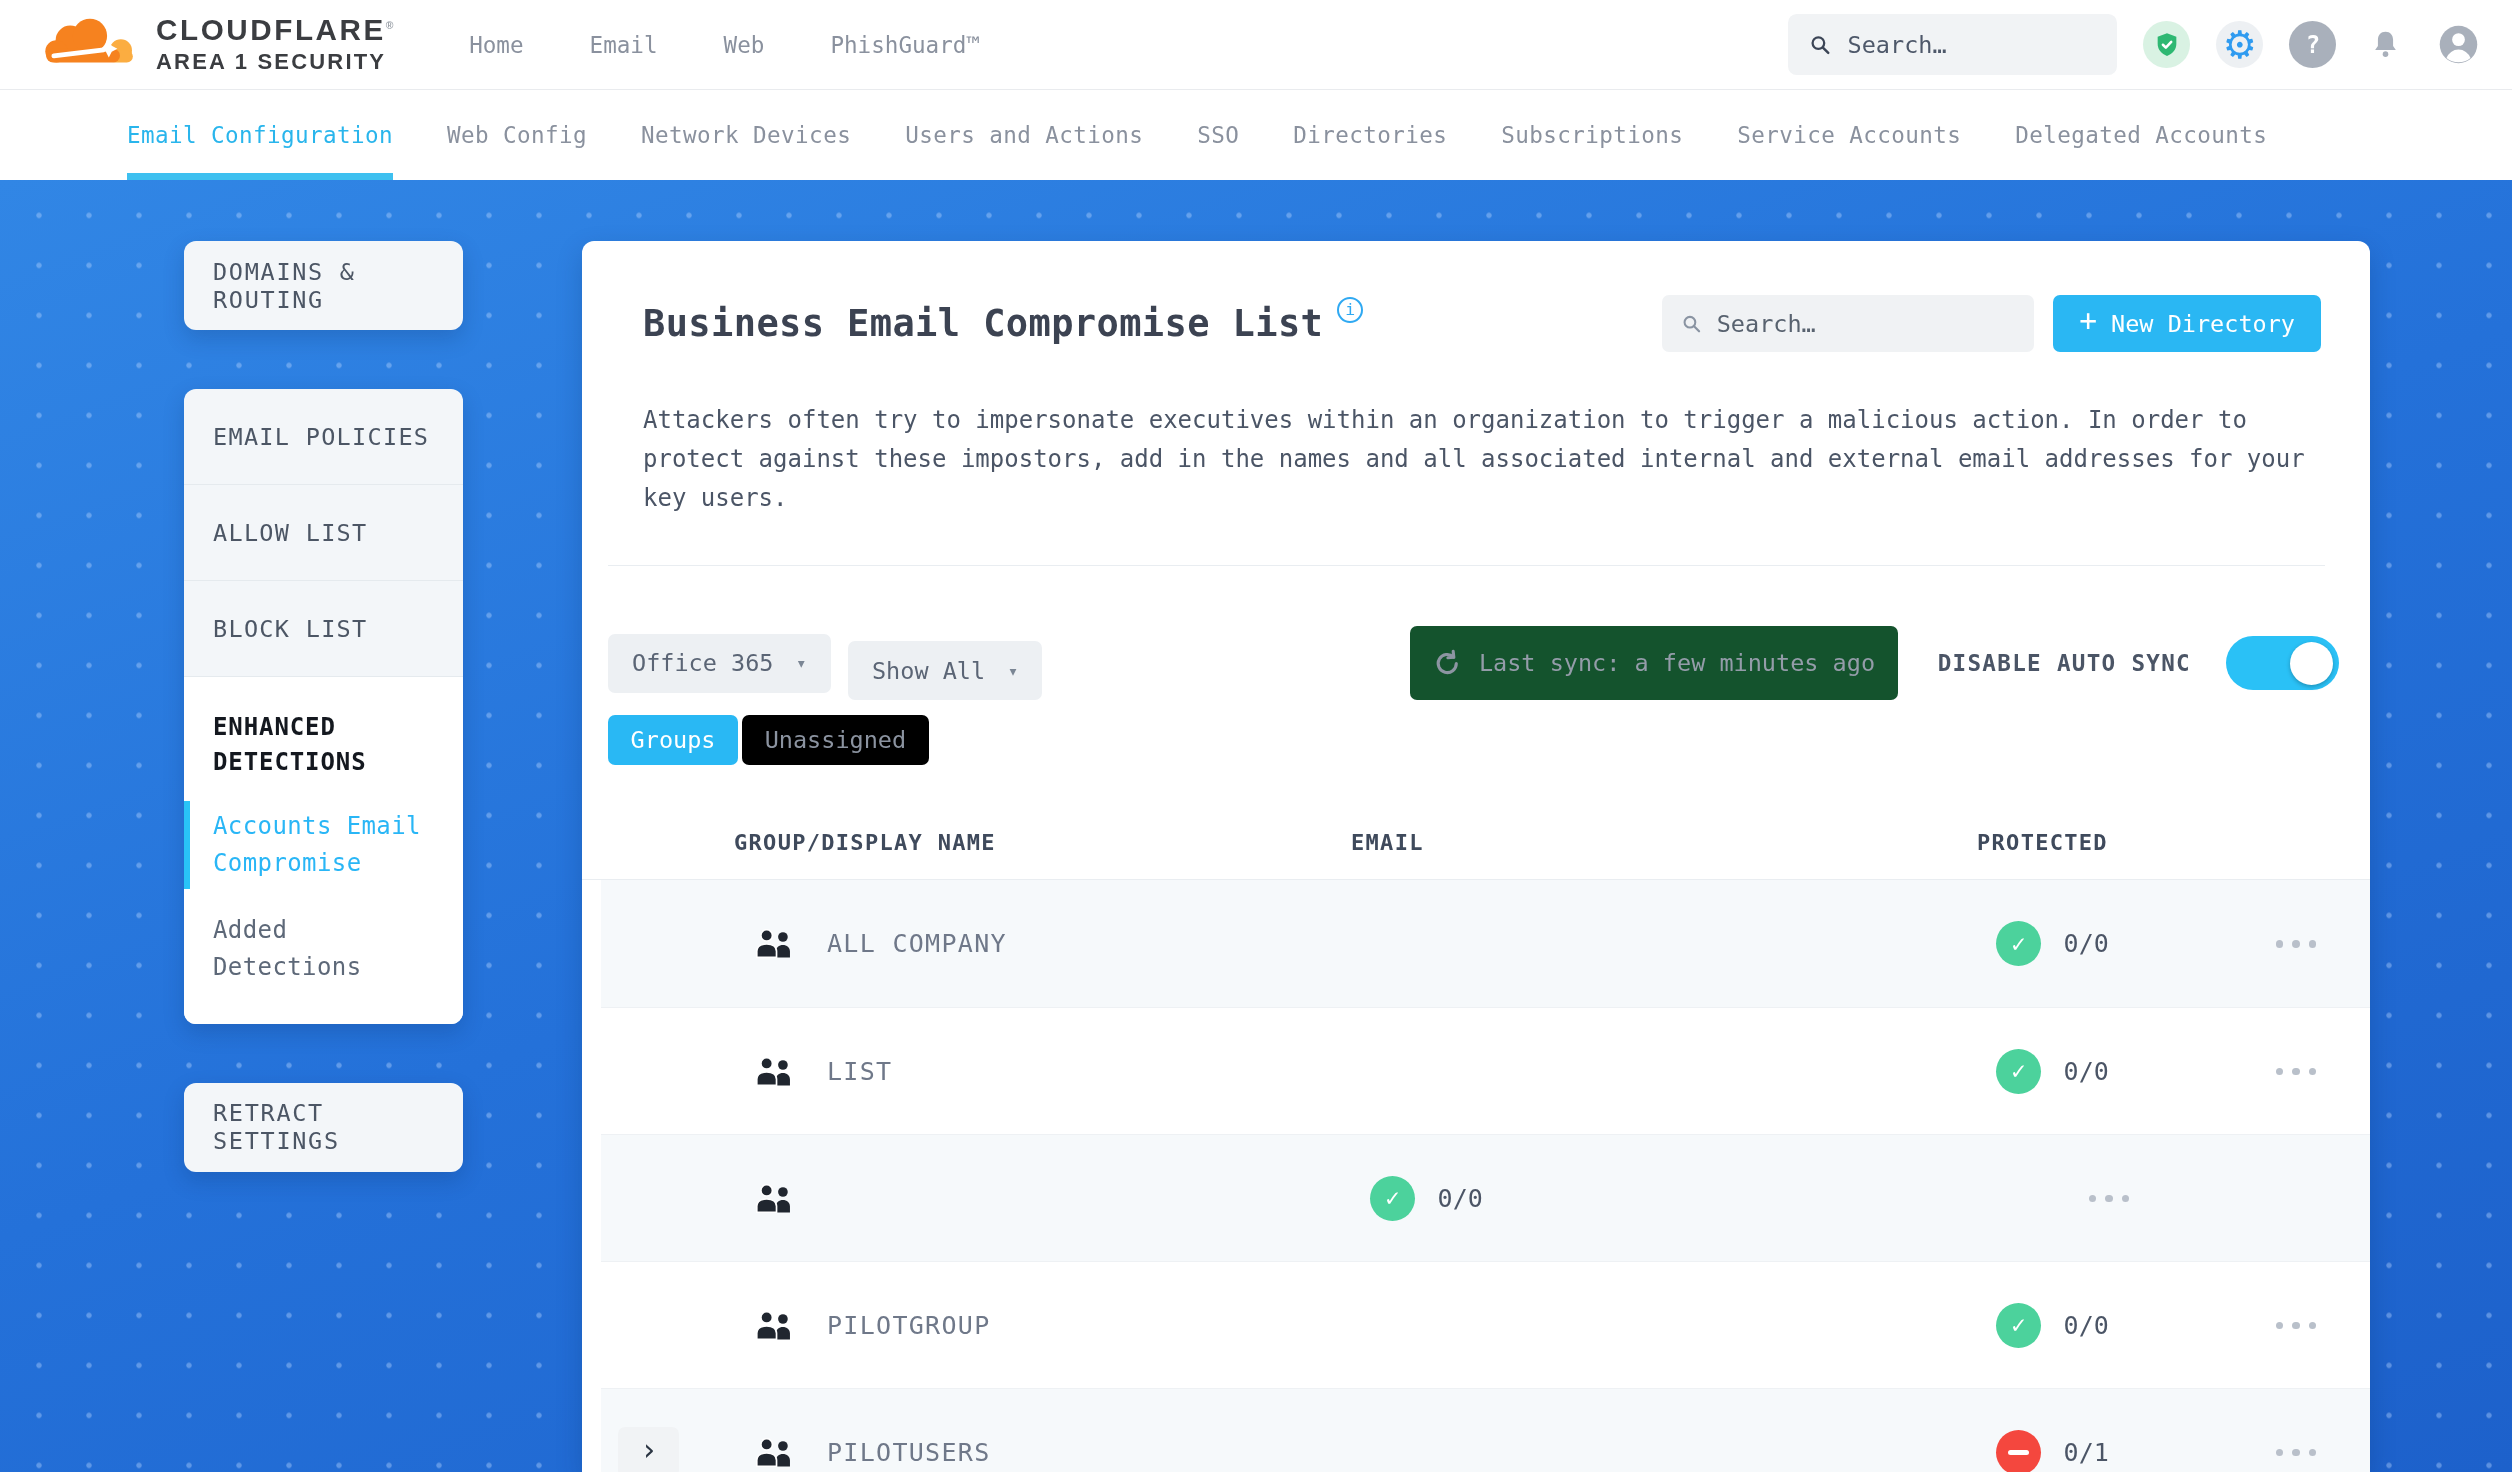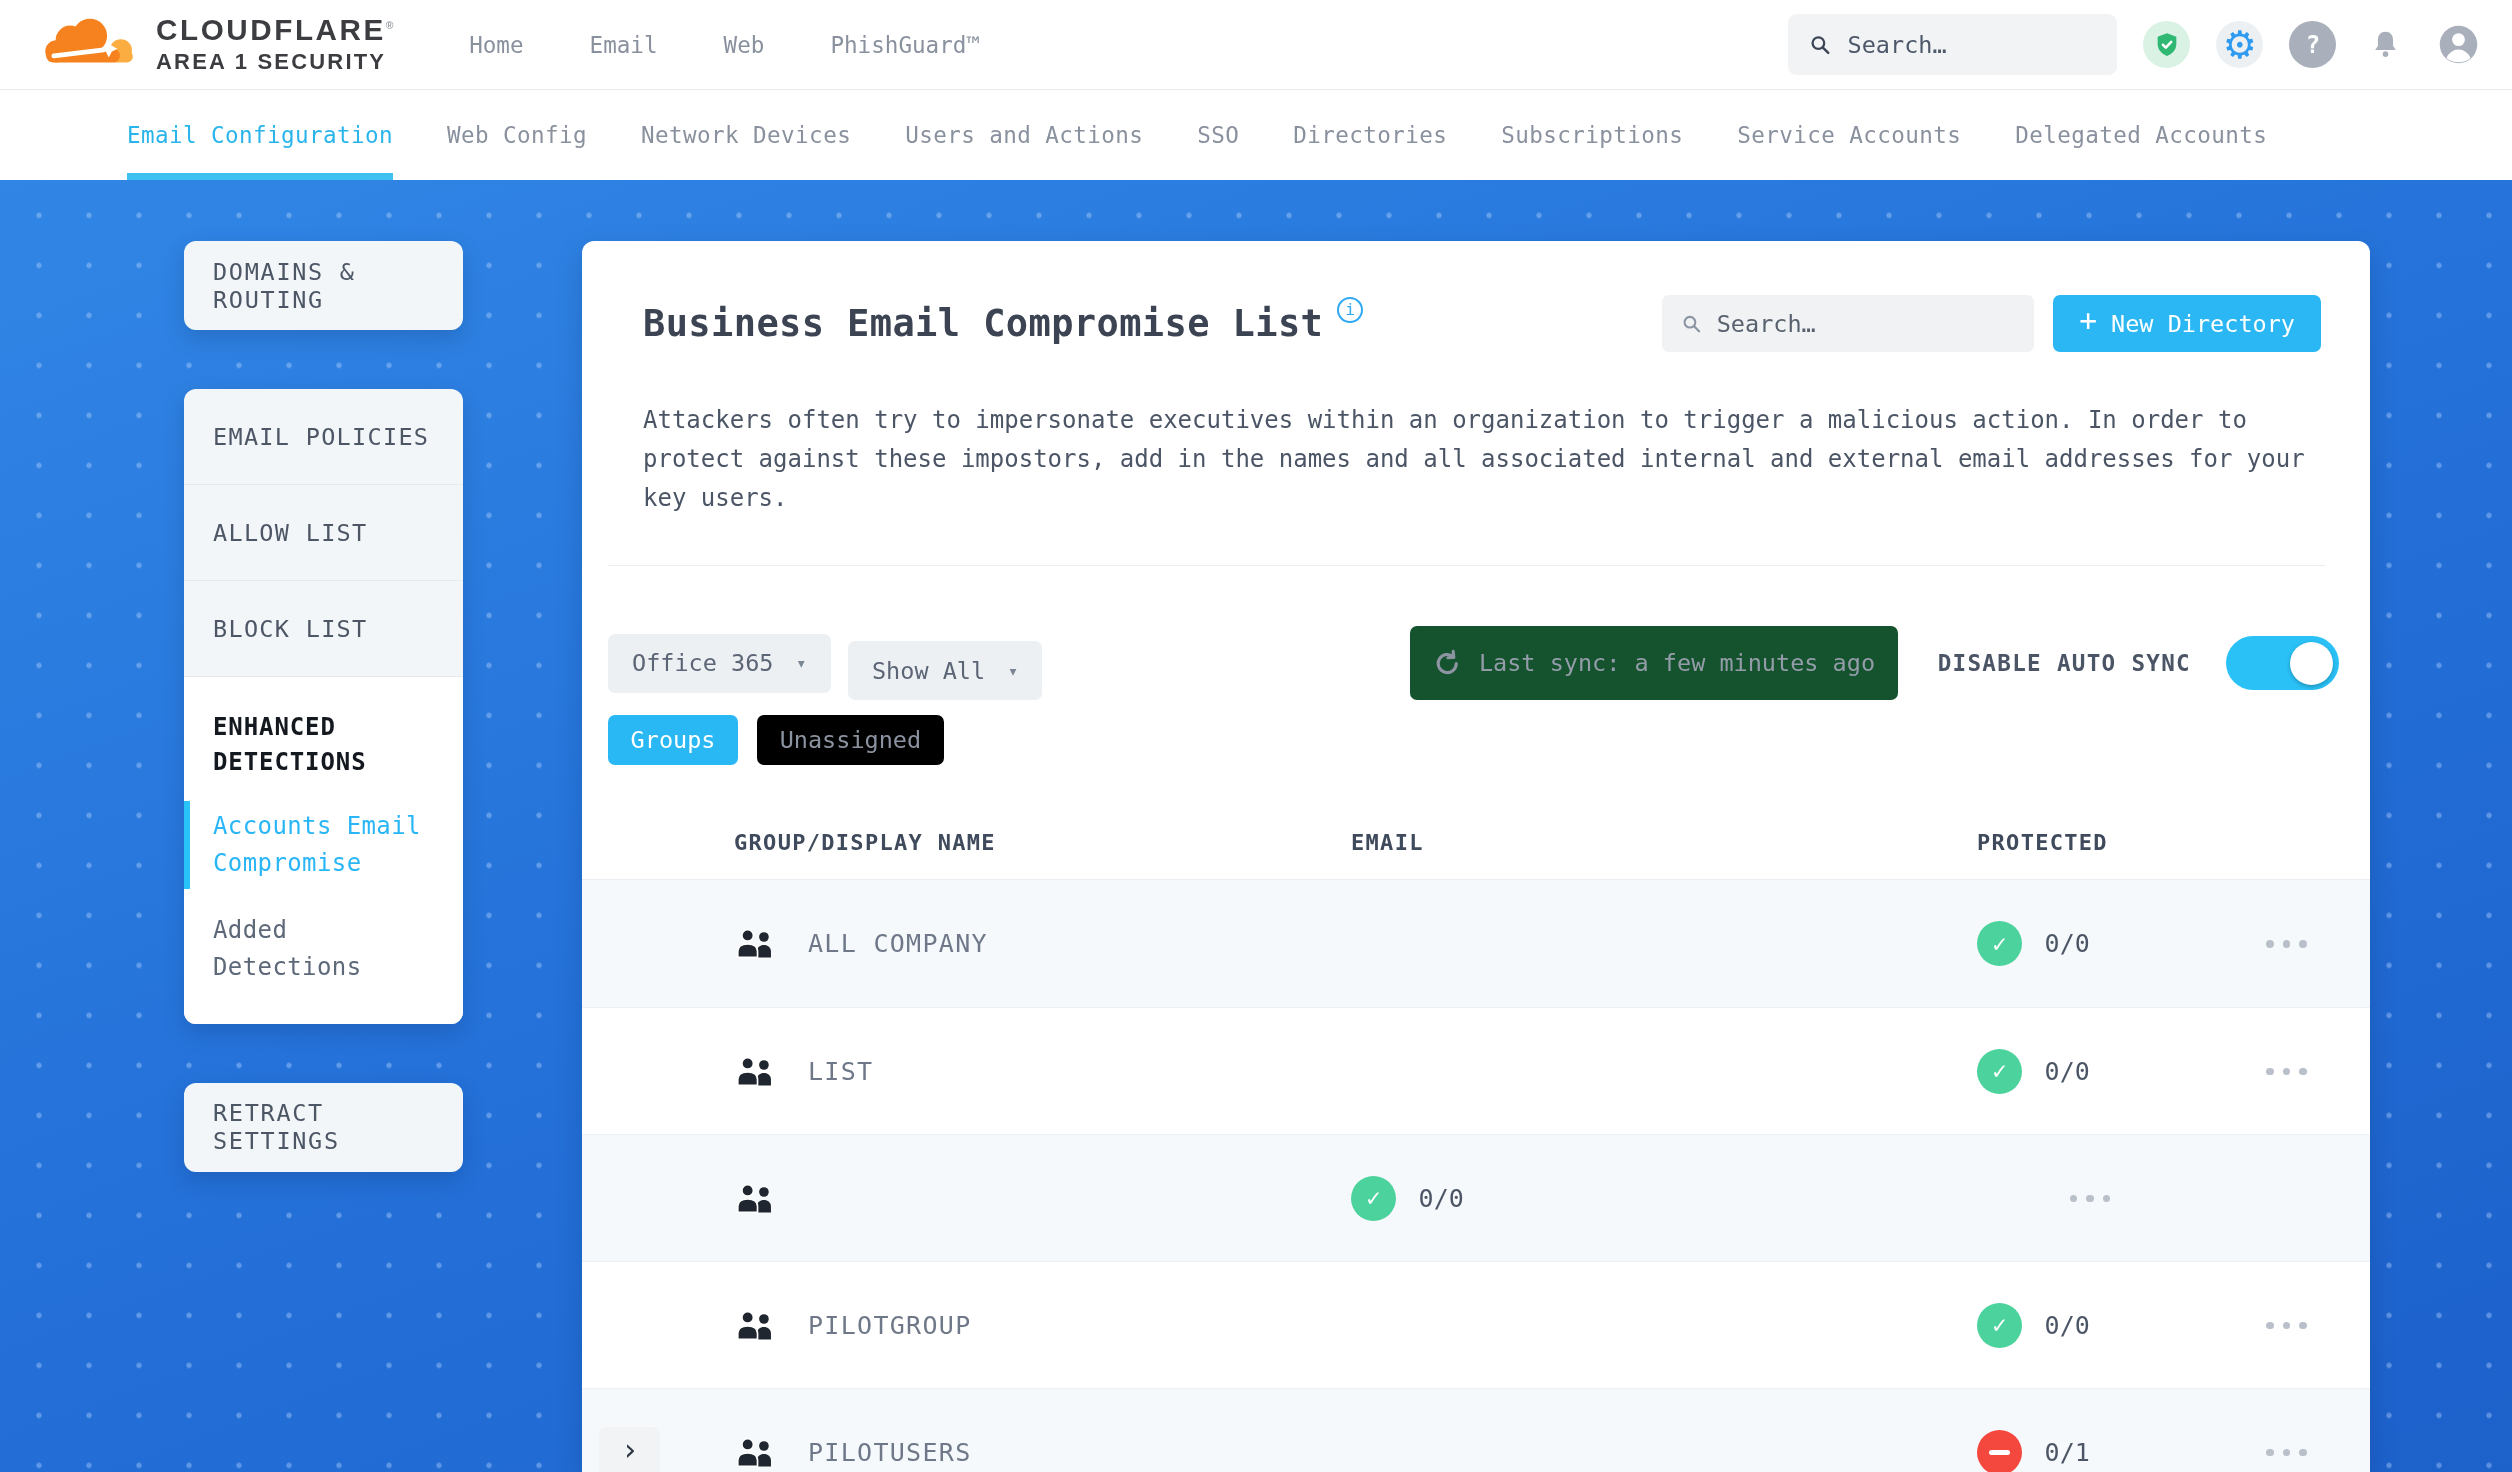--- a/index.html
+++ b/index.html
@@ -68,30 +68,30 @@
 
   .filters { display:flex; align-items:center; margin-top:68px; padding:0 31px 0 26px; height:59px; }
   .drop { height:59px; border-radius:7px; background:#edf0f3; color:#5b6575; font-size:23.5px; display:flex; align-items:center; padding:0 24px; gap:22.6px; }
   .drop .caret { font-size:17.4px; color:#7b8694; }
   .drop + .drop { margin-left:17.4px;margin-top:15px; }
   .sync { margin-left:auto; height:74px; border-radius:7px; background:#14532d; color:#949ca9; font-size:23.5px; display:flex; align-items:center; padding:0 22.6px; gap:15.6px; }
   .autolabel { margin-left:40px; font-size:22.6px; font-weight:bold; letter-spacing:1.3px; color:#4b5566; }
   .toggle { position:relative; margin-left:35px; width:113px; height:54px; border-radius:27px; background:#2ac1f6; flex:0 0 auto; }
   .toggle .knob { position:absolute; top:5.2px; right:6px; width:43px; height:43px; border-radius:50%; background:#fff; box-shadow:0 1.7px 4.3px rgba(0,0,0,.25); }
 
-  .chips { display:flex; gap:19px; margin-top:22.6px; padding:0 26px; }
+  .chips { display:flex; gap:4px; margin-top:22.6px; padding:0 26px; }
   .chip { height:50px; border-radius:7px; padding:0 22.6px; font-size:23.5px; display:flex; align-items:center; background:#000000; color:#8b93a0; }
   .chip.active { background:#29b8f4; color:#fff; }
 
   
   .tgrid { display:grid; grid-template-columns:152px 74px 543px 626px 226px 1fr; align-items:center; }
   .thead { height:115px; align-items:end; padding-bottom:24px; border-bottom:0.9px solid #e9edf1; }
   .thead .h { font-size:22px; font-weight:bold; letter-spacing:1.3px; color:#3f4a5c; }
   .h-name { grid-column:2 / span 2; }
-  .trow { height:127px; }
+  .trow { height:127px;margin-left:19px; }
   .trow:nth-child(odd) { background:#f6f9fb; }
   .trow + .trow { border-top:0.9px solid #eef1f4; }
   .c-exp { padding-left:17.4px; }
   .expander { width:61px; height:50px; border-radius:7px; background:#f1f3f5; color:#2a3442; font-size:29.6px; display:flex; align-items:center; justify-content:center; visibility:hidden; }
   .expander span { margin-top:-5.2px; }
   .trow.expandable .expander { visibility:visible; }
   .c-icon svg { width:42px; height:29.6px; display:block; }
   .c-name { font-size:25px; letter-spacing:1.3px; color:#6f7889; }
   .c-prot { display:flex; align-items:center; gap:22.6px; }
   .status { width:45px; height:45px; border-radius:50%; display:flex; align-items:center; justify-content:center; }

